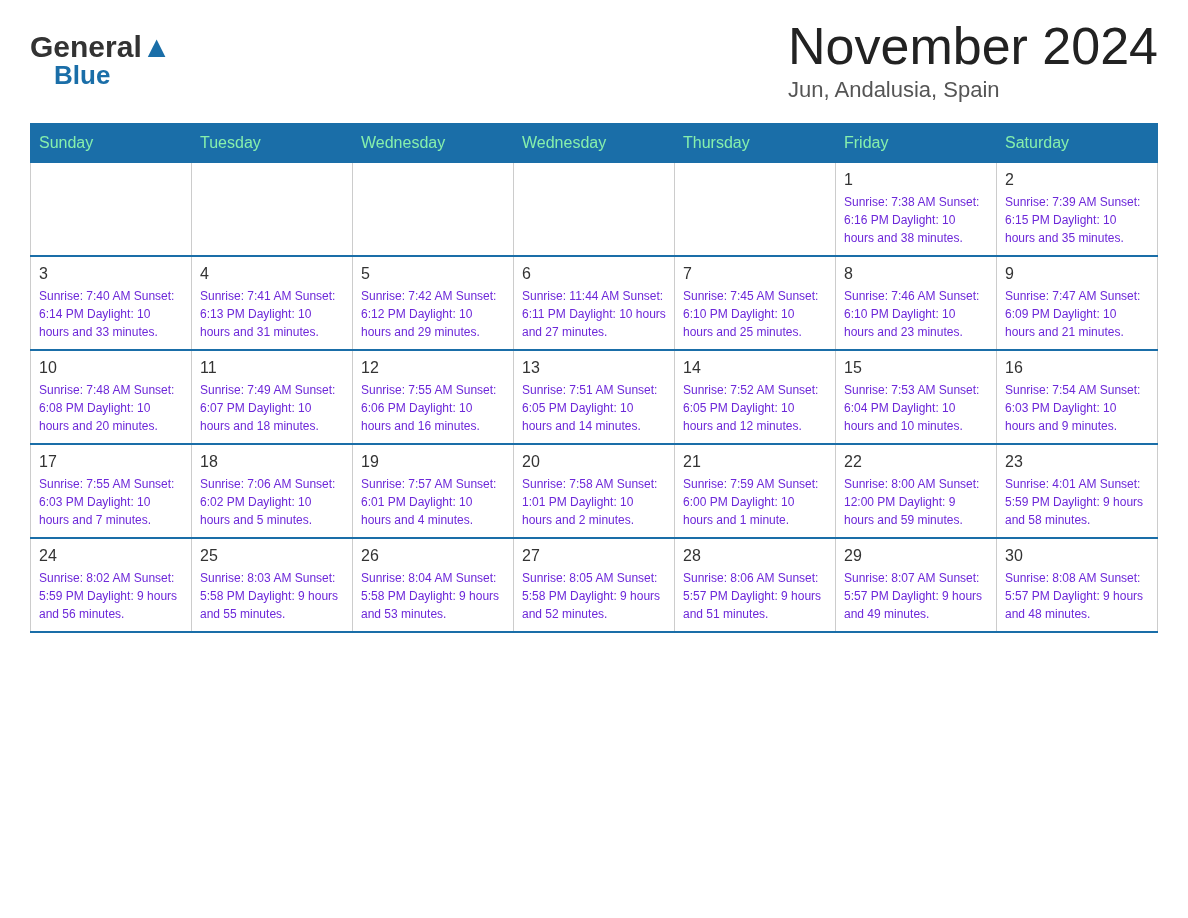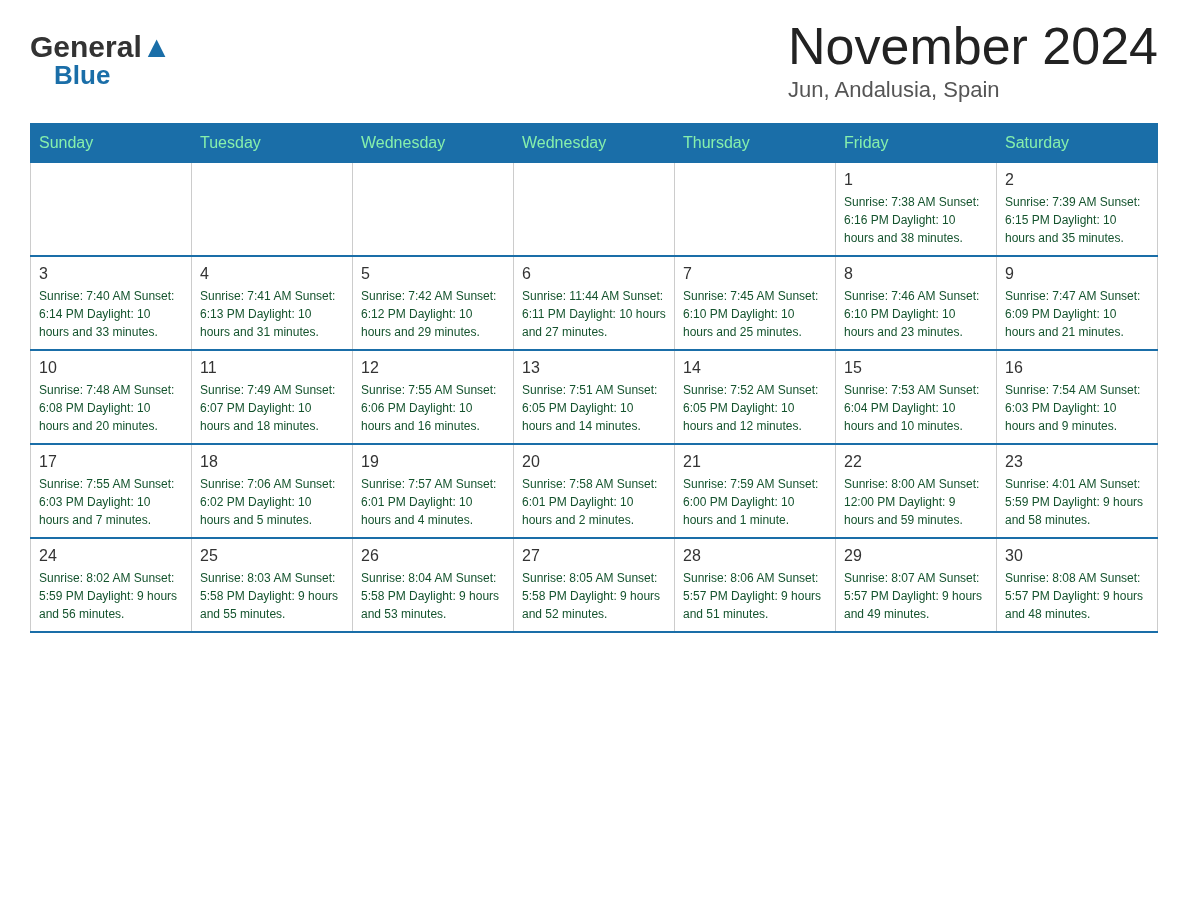--- a/index.html
+++ b/index.html
@@ -53,21 +53,21 @@
     }
     .day-number {
       font-size: 16px;
       font-weight: normal;
       color: #333;
       display: block;
       margin-bottom: 4px;
     }
     .day-info {
       font-size: 12px;
-      color: #14532d;
+      color: #6d28d9;
       line-height: 1.5;
     }
     .empty-cell {
       background: #fff;
     }
     .calendar tbody tr {
       border-bottom: 2px solid #1a6ea8;
     }
     .logo-wrapper {
       display: flex;
@@ -244,21 +244,21 @@
         </td>
         <td>
           <span class="day-number">19</span>
           <div class="day-info">Sunrise: 7:57 AM
 Sunset: 6:01 PM
 Daylight: 10 hours and 4 minutes.</div>
         </td>
         <td>
           <span class="day-number">20</span>
           <div class="day-info">Sunrise: 7:58 AM
-Sunset: 6:01 PM
+Sunset: 1:01 PM
 Daylight: 10 hours and 2 minutes.</div>
         </td>
         <td>
           <span class="day-number">21</span>
           <div class="day-info">Sunrise: 7:59 AM
 Sunset: 6:00 PM
 Daylight: 10 hours and 1 minute.</div>
         </td>
         <td>
           <span class="day-number">22</span>

